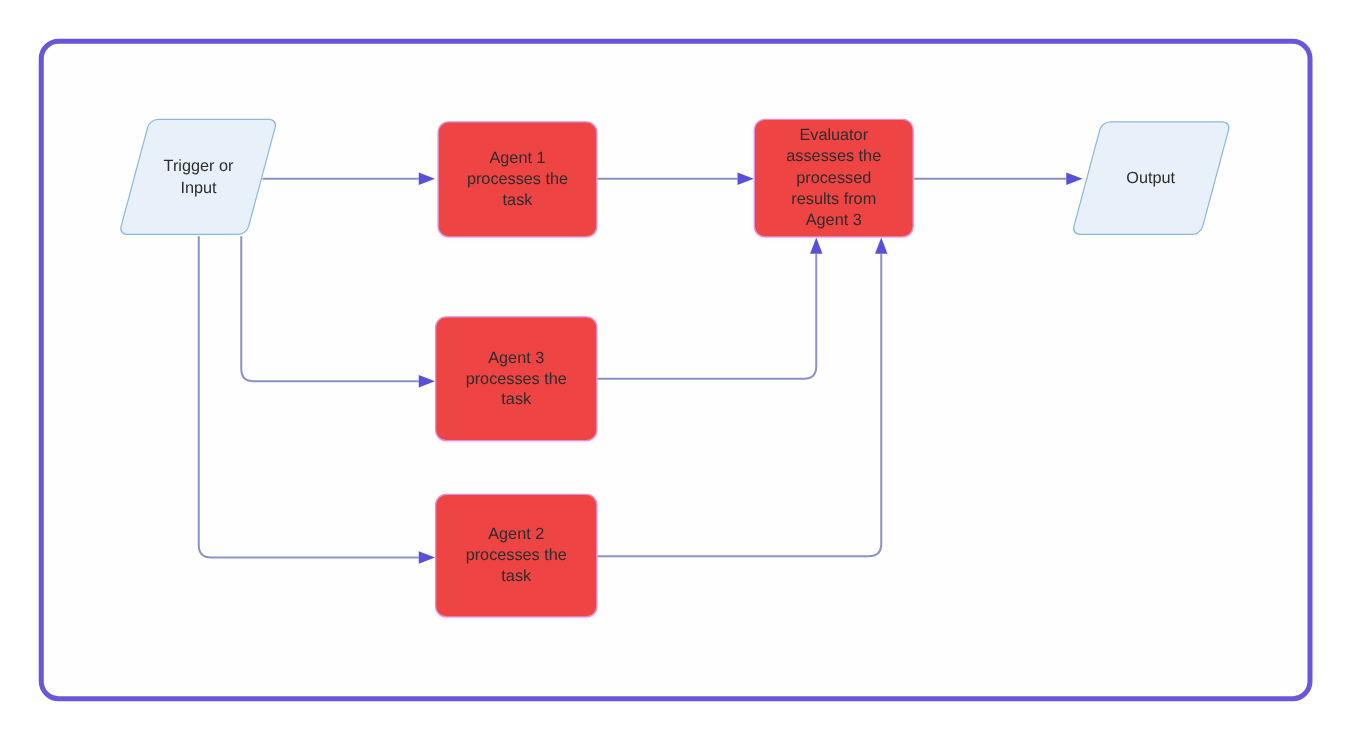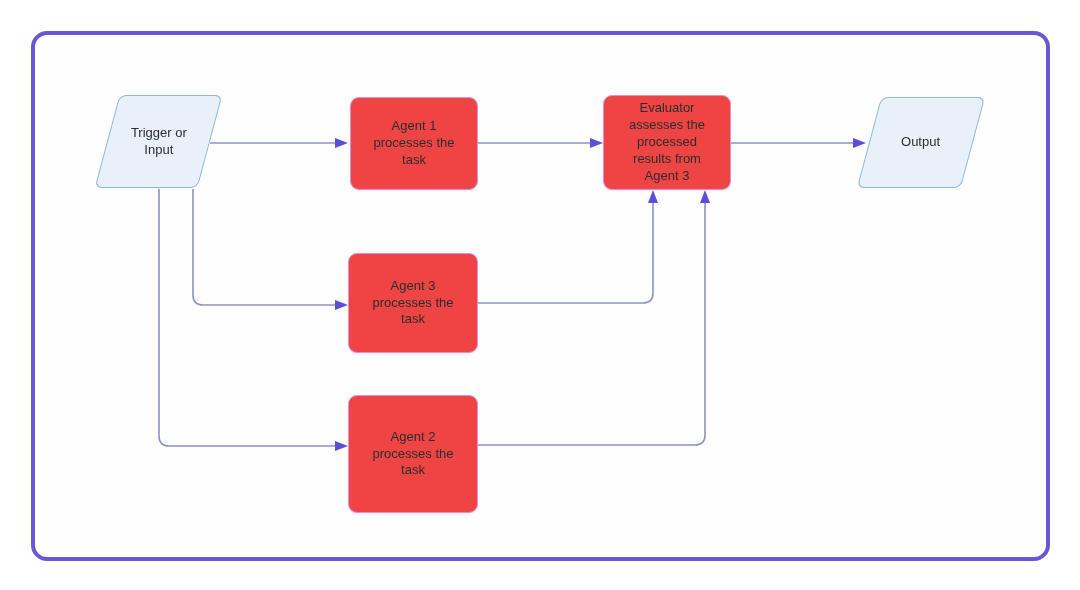--- a/index.html
+++ b/index.html
@@ -68,21 +68,21 @@
     transform: skewX(-15deg);
   }
   .para .node-label {
     transform: skewX(15deg);
   }
   .node-trigger   { left: 107px; top: 95px;  width: 103px; height: 93px; }
   .node-agent1    { left: 350px; top: 97px;  width: 128px; height: 93px; text-align: center; }
   .node-evaluator { left: 603px; top: 95px;  width: 128px; height: 95px; }
   .node-output    { left: 869px; top: 97px;  width: 104px; height: 91px; }
   .node-agent3    { left: 348px; top: 253px; width: 130px; height: 100px; }
-  .node-agent2    { left: 348px; top: 395px; width: 130px; height: 118px; }
+  .node-agent2    { left: 348px; top: 395px; width: 130px; height: 99px; }
 </style>
 </head>
 <body>
 
 <div id="stage">
   <div class="frame"></div>
 
   <svg class="connector-layer" viewBox="0 0 1080 590" xmlns="http://www.w3.org/2000/svg">
     <g>
       <path d="M 210 143 H 335"></path>

